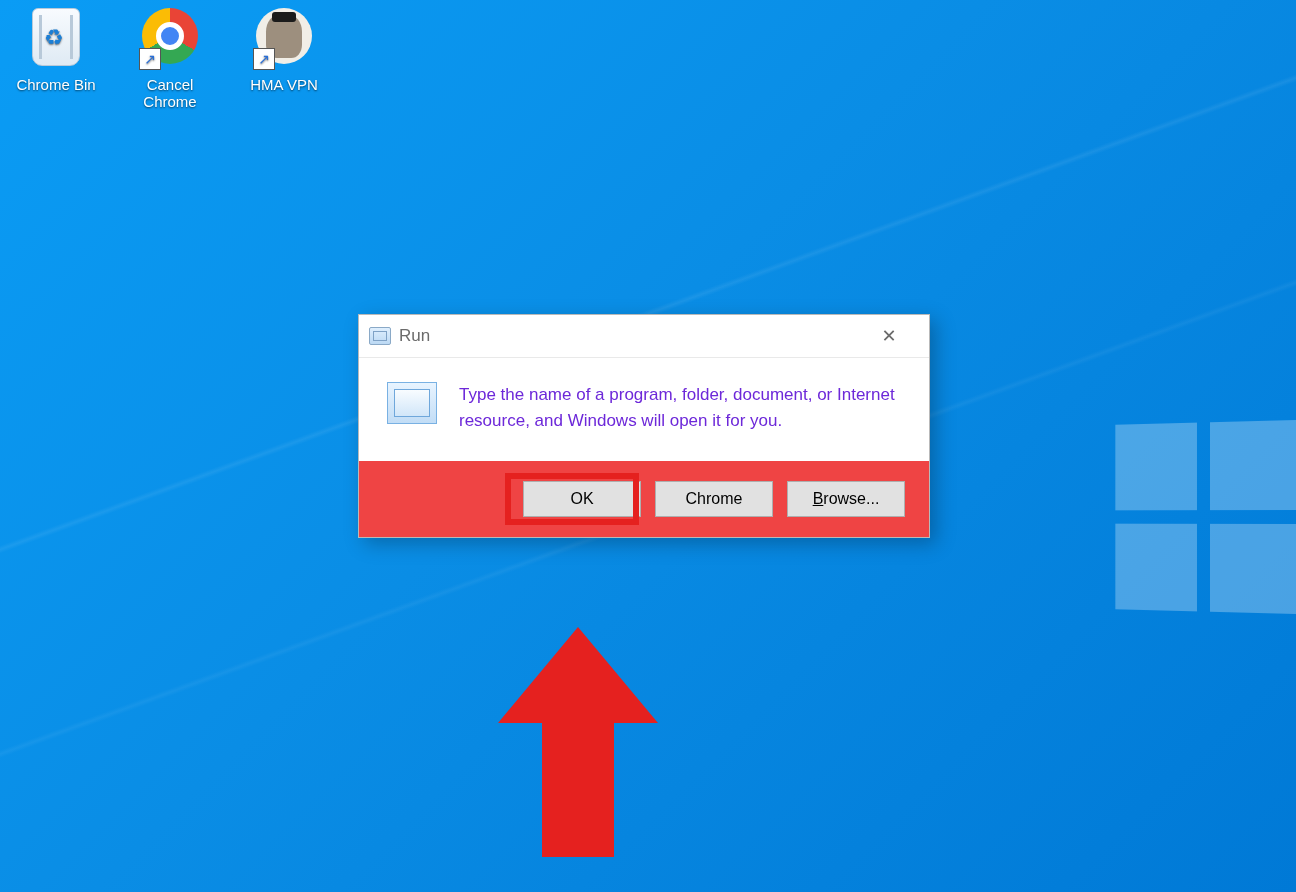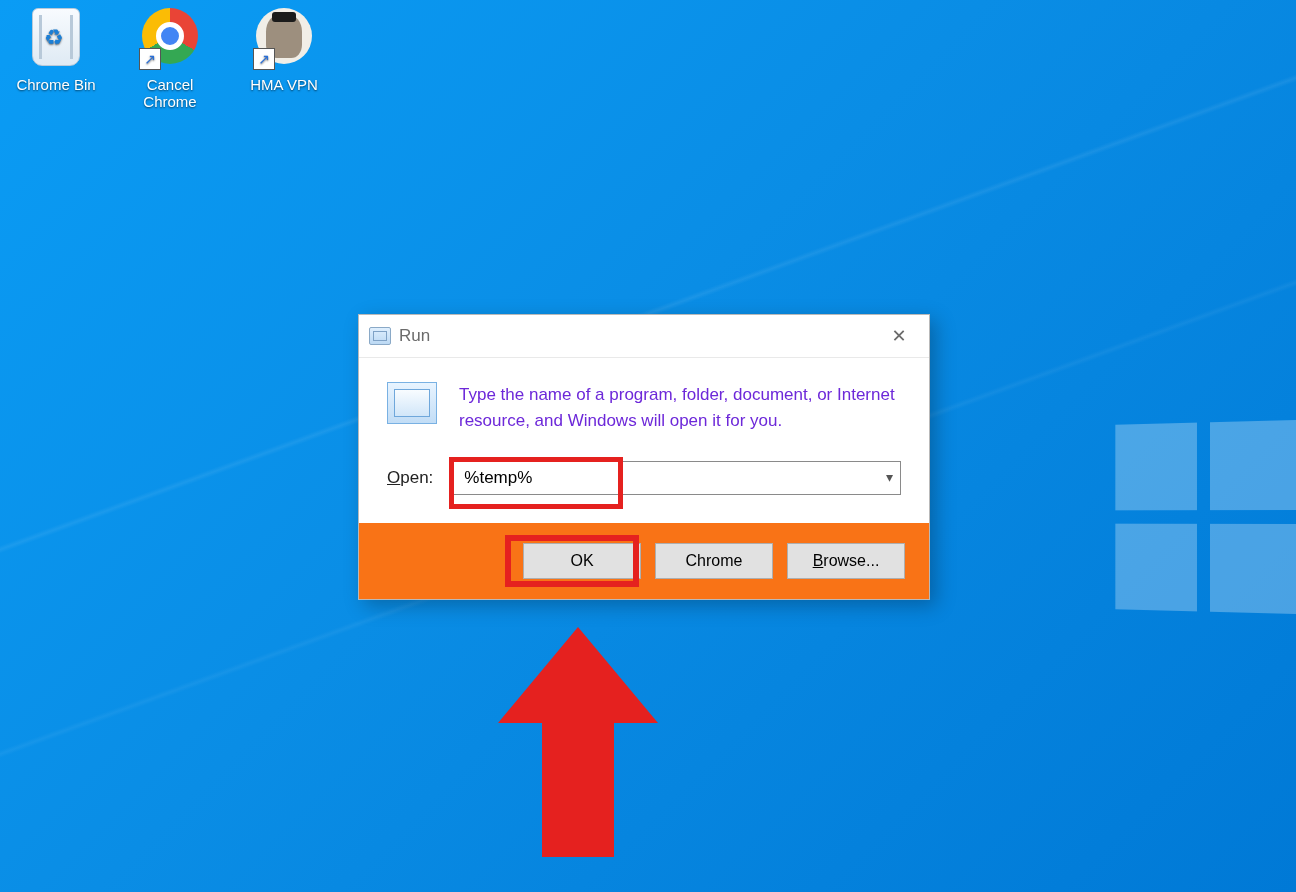--- a/index.html
+++ b/index.html
@@ -21,37 +21,37 @@
   .bin .recyc{position:absolute;top:16px;left:11px;font-size:22px;color:#1b7fd6}
   
   .chrome{width:56px;height:56px;border-radius:50%;position:relative;margin:0 auto;background:conic-gradient(#e94436 0 120deg,#34a853 120deg 240deg,#fbbc05 240deg 360deg)}
   .chrome::after{content:"";position:absolute;inset:14px;border-radius:50%;background:#4285f4;border:5px solid #fff}
   
   .donkey{width:56px;height:56px;border-radius:50%;background:#f1eee7;position:relative;margin:0 auto;overflow:hidden}
   .donkey::before{content:"";position:absolute;left:10px;top:6px;width:36px;height:44px;background:#9d8f7e;border-radius:40% 40% 30% 30%}
   .donkey::after{content:"";position:absolute;left:16px;top:4px;width:24px;height:10px;background:#1b1b1b;border-radius:3px}
   
   .dialog{position:absolute;left:358px;top:314px;width:570px;background:#fff;border:1px solid #b9b9b9;box-shadow:6px 6px 18px rgba(0,0,0,.25);font-size:16px;color:#222}
-  .titlebar{height:42px;display:flex;align-items:center;padding:0 6px 0 10px;color:#6b6b6b;border-bottom:1px solid #e9e9e9}
+  .titlebar{height:42px;display:flex;align-items:center;padding:0 16px 0 10px;color:#6b6b6b;border-bottom:1px solid #e9e9e9}
   .titlebar .appicon{width:20px;height:16px;margin-right:8px;border:1px solid #8aa9c7;border-radius:2px;background:linear-gradient(#dfeffe,#bcd9f4);position:relative}
   .titlebar .appicon::after{content:"";position:absolute;inset:3px;border:1px solid #7fa2c6}
   .titlebar .ttl{flex:1;font-size:17px}
   .closebtn{width:48px;height:34px;display:flex;align-items:center;justify-content:center;color:#6b6b6b;font-size:18px;font-weight:300;cursor:pointer}
   .body{padding:24px 28px 28px;display:flex;gap:22px}
   .runicon{width:48px;height:40px;flex:none;border:1px solid #79b1e3;background:linear-gradient(#e8f4ff,#c2ddf6);position:relative}
   .runicon::after{content:"";position:absolute;inset:6px;border:1px solid #6fa7db;background:linear-gradient(#f8fcff,#d1e6f9)}
   .desc{line-height:1.5;font-size:17px;color:#6d28d9;flex:1}
   .openrow{display:flex;align-items:center;padding:0 28px 28px;gap:20px}
   .openrow label{font-size:17px}
   .openrow label .ul{text-decoration:underline}
   .combo{flex:1;position:relative}
   .combo input{width:100%;box-sizing:border-box;height:34px;border:1px solid #8a8a8a;padding:0 30px 0 10px;font-size:17px;font-family:inherit;outline:none}
   .combo .chev{position:absolute;right:8px;top:8px;color:#555;pointer-events:none;font-size:14px}
   .hl-input{position:absolute;left:-4px;top:-4px;width:164px;height:42px;border:5px solid #e5211f;pointer-events:none}
-  .footer{background:#f97316;padding:20px 24px;display:flex;justify-content:flex-end;gap:14px}
+  .footer{background:#ef4444;padding:20px 24px;display:flex;justify-content:flex-end;gap:14px}
   .btn{width:118px;height:36px;background:#e1e1e1;border:1px solid #aeaeae;font-size:16px;font-family:inherit;cursor:pointer}
   .btn .ul{text-decoration:underline}
   .hl-ok{position:absolute;border:6px solid #e5211f;pointer-events:none}
   
   .arrow{position:absolute;left:498px;top:627px;pointer-events:none}
 </style>
 </head>
 <body>
 
 <div class="desktop">
@@ -95,28 +95,20 @@
       <span class="closebtn">
         <span>✕</span>
       </span>
     </div>
 
     <div class="body">
       <div class="runicon"></div>
       <div class="desc">Type the name of a program, folder, document, or Internet resource, and Windows will open it for you.</div>
     </div>
 
-    <div class="openrow">
-      <label><span class="ul">O</span><span>pen:</span></label>
-      <div class="combo">
-        <input type="text" value="%temp%" style="">
-        <span class="chev">▾</span>
-        <div class="hl-input"></div>
-      </div>
-    </div>
 
     <div class="footer" style="position:relative">
       <button class="btn">OK</button>
       <button class="btn">Chrome</button>
       <button class="btn"><span class="ul">B</span><span>rowse...</span></button>
       <div class="hl-ok" style="left:146px;top:12px;width:122px;height:40px"></div>
     </div>
   </div>
 
   <svg class="arrow" width="160" height="230">

